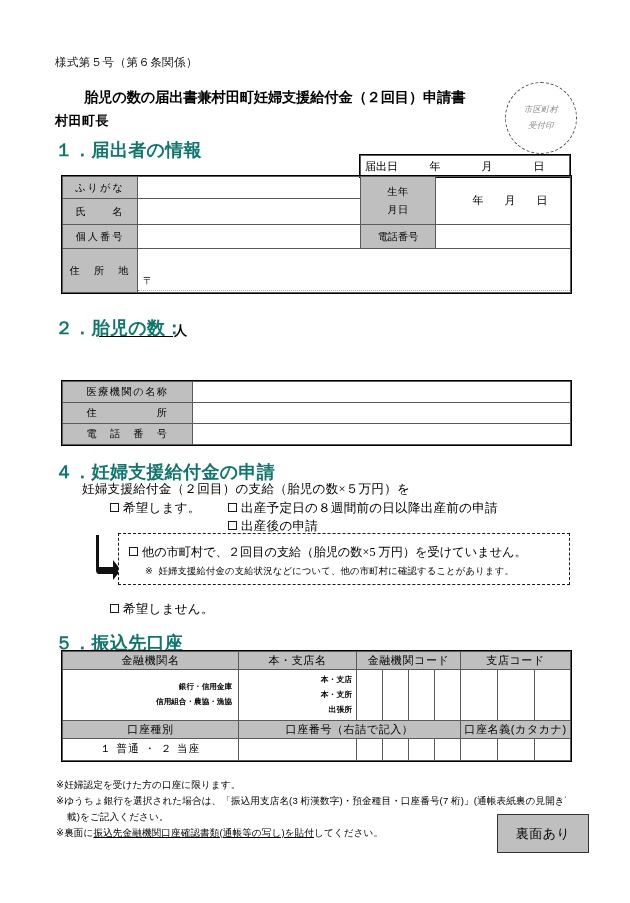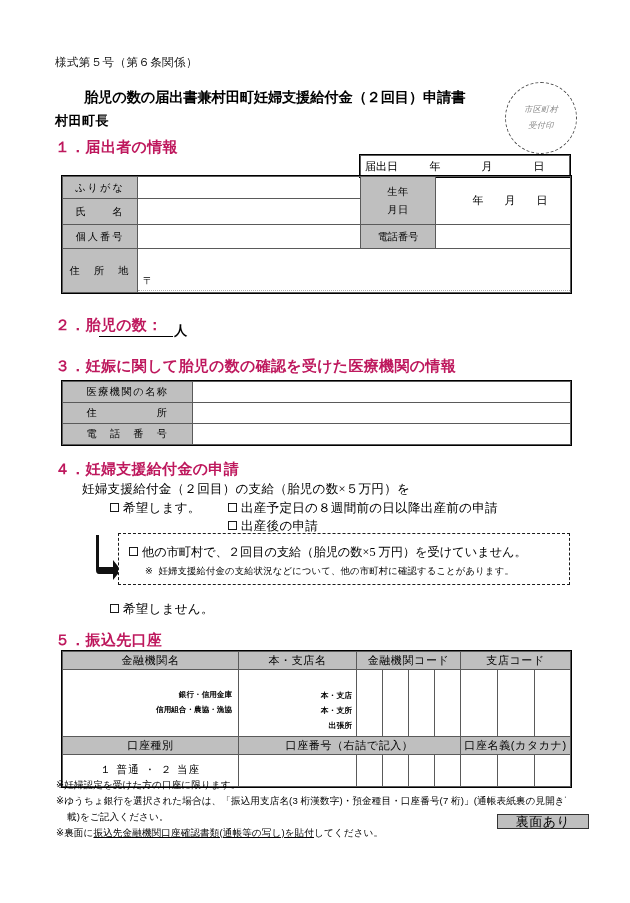--- a/index.html
+++ b/index.html
@@ -71,23 +71,23 @@
     font-size: 8.2px;
     line-height: 1.9;
     letter-spacing: 0.3px;
     font-style: italic;
   }
 
   
   .sec-head {
     position: absolute;
     font-weight: bold;
-    font-size: 15px;
+    font-size: 18px;
     letter-spacing: 0.3px;
-    color: #be185d;
+    color: #0f766e;
     white-space: nowrap;
   }
 
   
   table.grid {
     position: absolute;
     border-collapse: collapse;
     table-layout: fixed;
     font-size: 10px;
   }
@@ -262,21 +262,21 @@
     text-align: right;
     font-size: 7.6px;
     line-height: 1.95;
     padding: 2px 6px 2px 0;
     font-weight: bold;
   }
   .branch-kind {
     text-align: right;
     font-size: 7.8px;
     line-height: 1.95;
-    padding: 18px 4px 2px 0;
+    padding: 2px 4px 2px 0;
     font-weight: bold;
   }
   .acct-type {
     text-align: center;
     font-size: 10.5px;
     letter-spacing: 1.4px;
   }
 
   
   .notes {
@@ -291,21 +291,21 @@
   }
   .notes p { margin: 0 0 1px 0; }
   .notes .indent { padding-left: 11px; }
   .u { text-decoration: underline; }
 
   .backside {
     position: absolute;
     left: 497px;
     top: 814px;
     width: 92px;
-    height: 15px;
+    height: 39px;
     background: #bfbfbf;
     border: 1.6px solid #333;
     box-sizing: border-box;
     display: flex;
     align-items: center;
     justify-content: center;
     font-size: 13px;
     letter-spacing: 0.5px;
   }
 </style>
@@ -405,21 +405,20 @@
       </td>
     </tr>
   </tbody>
     </table>
 
   <div class="sec-head" style="left:55px; top:316px;">２．胎児の数：</div>
   <div id="sec2-line">
     <span class="blank-underline"></span><span>人</span>
   </div>
 
-  <div class="sec-head" style="left:55px; top:357px;">３．妊娠に関して胎児の数の確認を受けた医療機関の情報</div>
 
   <table class="grid thickbox" id="medical-table">
     <colgroup>
       <col style="width:130px;">
       <col style="width:378px;">
     </colgroup>
     <tbody>
         <tr style="height:21px;">
       <td class="lbl" style="letter-spacing:1.5px;">医療機関の名称</td>
       <td></td>
@@ -514,21 +513,21 @@
       <td></td>
       <td></td>
     </tr>
 
     <tr>
       <td class="bank-head" colspan="2">口座種別</td>
       <td class="bank-head" colspan="5">口座番号（右詰で記入）</td>
       <td class="bank-head" colspan="3">口座名義(カタカナ)</td>
     </tr>
 
-    <tr style="height:32px;">
+    <tr style="height:22px;">
       <td class="acct-type" colspan="2">１ 普通 ・ ２ 当座</td>
       <td style="width:26px;"></td>
       <td></td>
       <td></td>
       <td></td>
       <td></td>
       <td></td>
       <td></td>
       <td colspan="2"></td>
     </tr>

